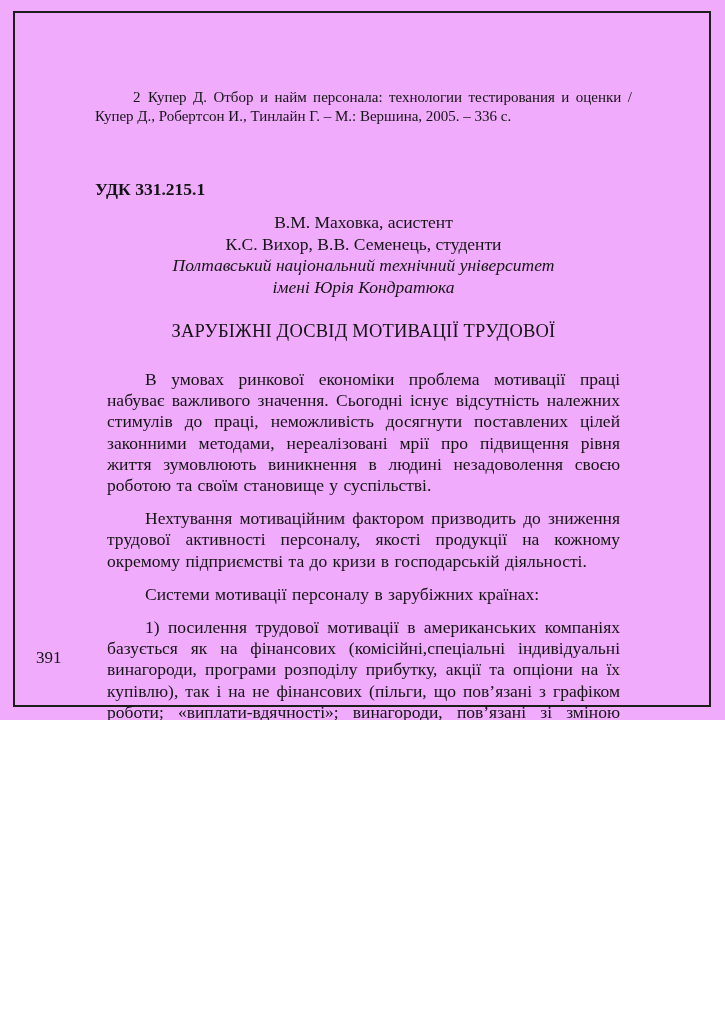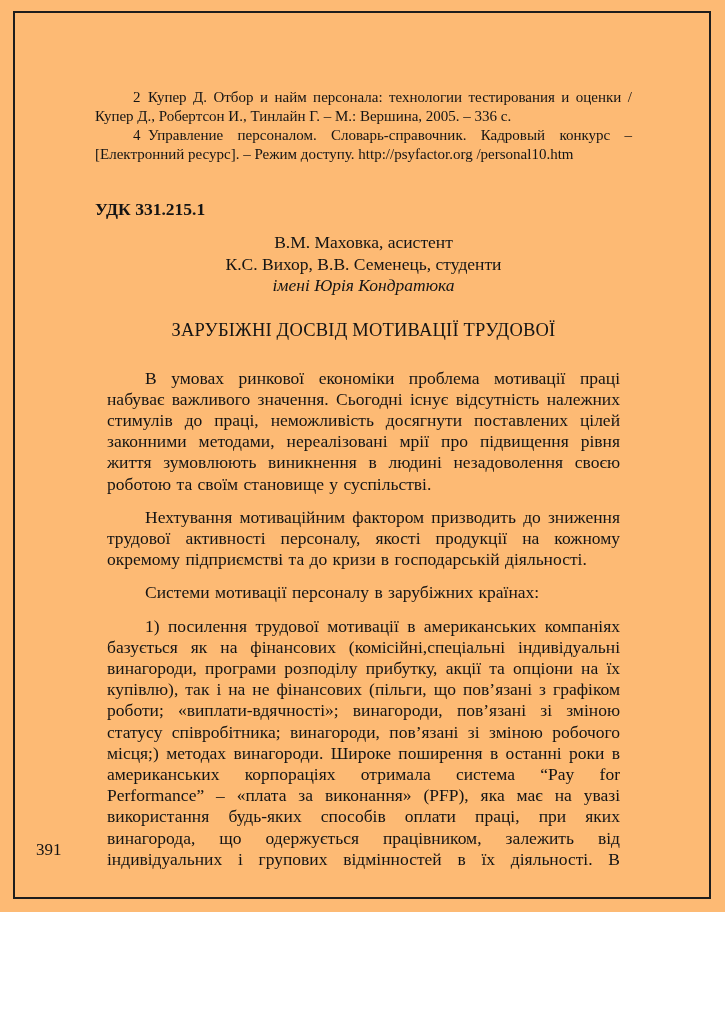--- a/index.html
+++ b/index.html
@@ -6,22 +6,22 @@
   html, body { margin: 0; padding: 0; }
   body {
     background: #ffffff;
     font-family: "Liberation Serif", serif;
     color: #141414;
     -webkit-font-smoothing: antialiased;
   }
   .page {
     position: relative;
     width: 725px;
-    height: 912px;
-    background: #fdba74;
+    height: 720px;
+    background: #f0abfc;
     overflow: hidden;
   }
   .frame {
     position: absolute;
     left: 13px; top: 11px; right: 14px; bottom: 13px;
     border: 2px solid #1d1d1d;
     pointer-events: none;
   }
   .content {
     position: absolute;
@@ -30,21 +30,21 @@
     width: 537px;
   }
   .refs p {
     margin: 0;
     font-size: 15px;
     line-height: 19px;
     text-align: justify;
     text-indent: 38px;
   }
   .udc {
-    margin-top: 34px;
+    margin-top: 52px;
     font-weight: bold;
     font-size: 17.5px;
     line-height: 22px;
   }
   .authors {
     margin-top: 12px;
     text-align: center;
     font-size: 17.5px;
     line-height: 21.5px;
   }
@@ -78,28 +78,28 @@
 </head>
 <body>
 
 <div class="page">
   <div class="frame"></div>
 
   <div class="content">
 
     <div class="refs">
       <p>2 Купер Д. Отбор и найм персонала: технологии тестирования и оценки / Купер Д., Робертсон И., Тинлайн Г. – М.: Вершина, 2005. – 336 с.</p>
-      <p>4 Управление персоналом. Словарь-справочник. Кадровый конкурс – [Електронний ресурс]. – Режим доступу. http://psyfactor.org /personal10.htm</p>
     </div>
 
     <div class="udc">УДК 331.215.1</div>
 
     <div class="authors">
       <div>В.М. Маховка, асистент</div>
       <div>К.С. Вихор, В.В. Семенець, студенти</div>
+      <div class="it">Полтавський національний технічний університет</div>
       <div class="it">імені Юрія Кондратюка</div>
     </div>
 
     <div class="title">
       <div>ЗАРУБІЖНІ ДОСВІД МОТИВАЦІЇ ТРУДОВОЇ</div>
     </div>
 
     <div class="body-text">
       <p>В умовах ринкової економіки проблема мотивації праці набуває важливого значення. Сьогодні існує відсутність належних стимулів до праці, неможливість досягнути поставлених цілей законними методами, нереалізовані мрії про підвищення рівня життя зумовлюють виникнення в людині незадоволення своєю роботою та своїм становище у суспільстві.</p>
       <p>Нехтування мотиваційним фактором призводить до зниження трудової активності персоналу, якості продукції на кожному окремому підприємстві та до кризи в господарській діяльності.</p>

